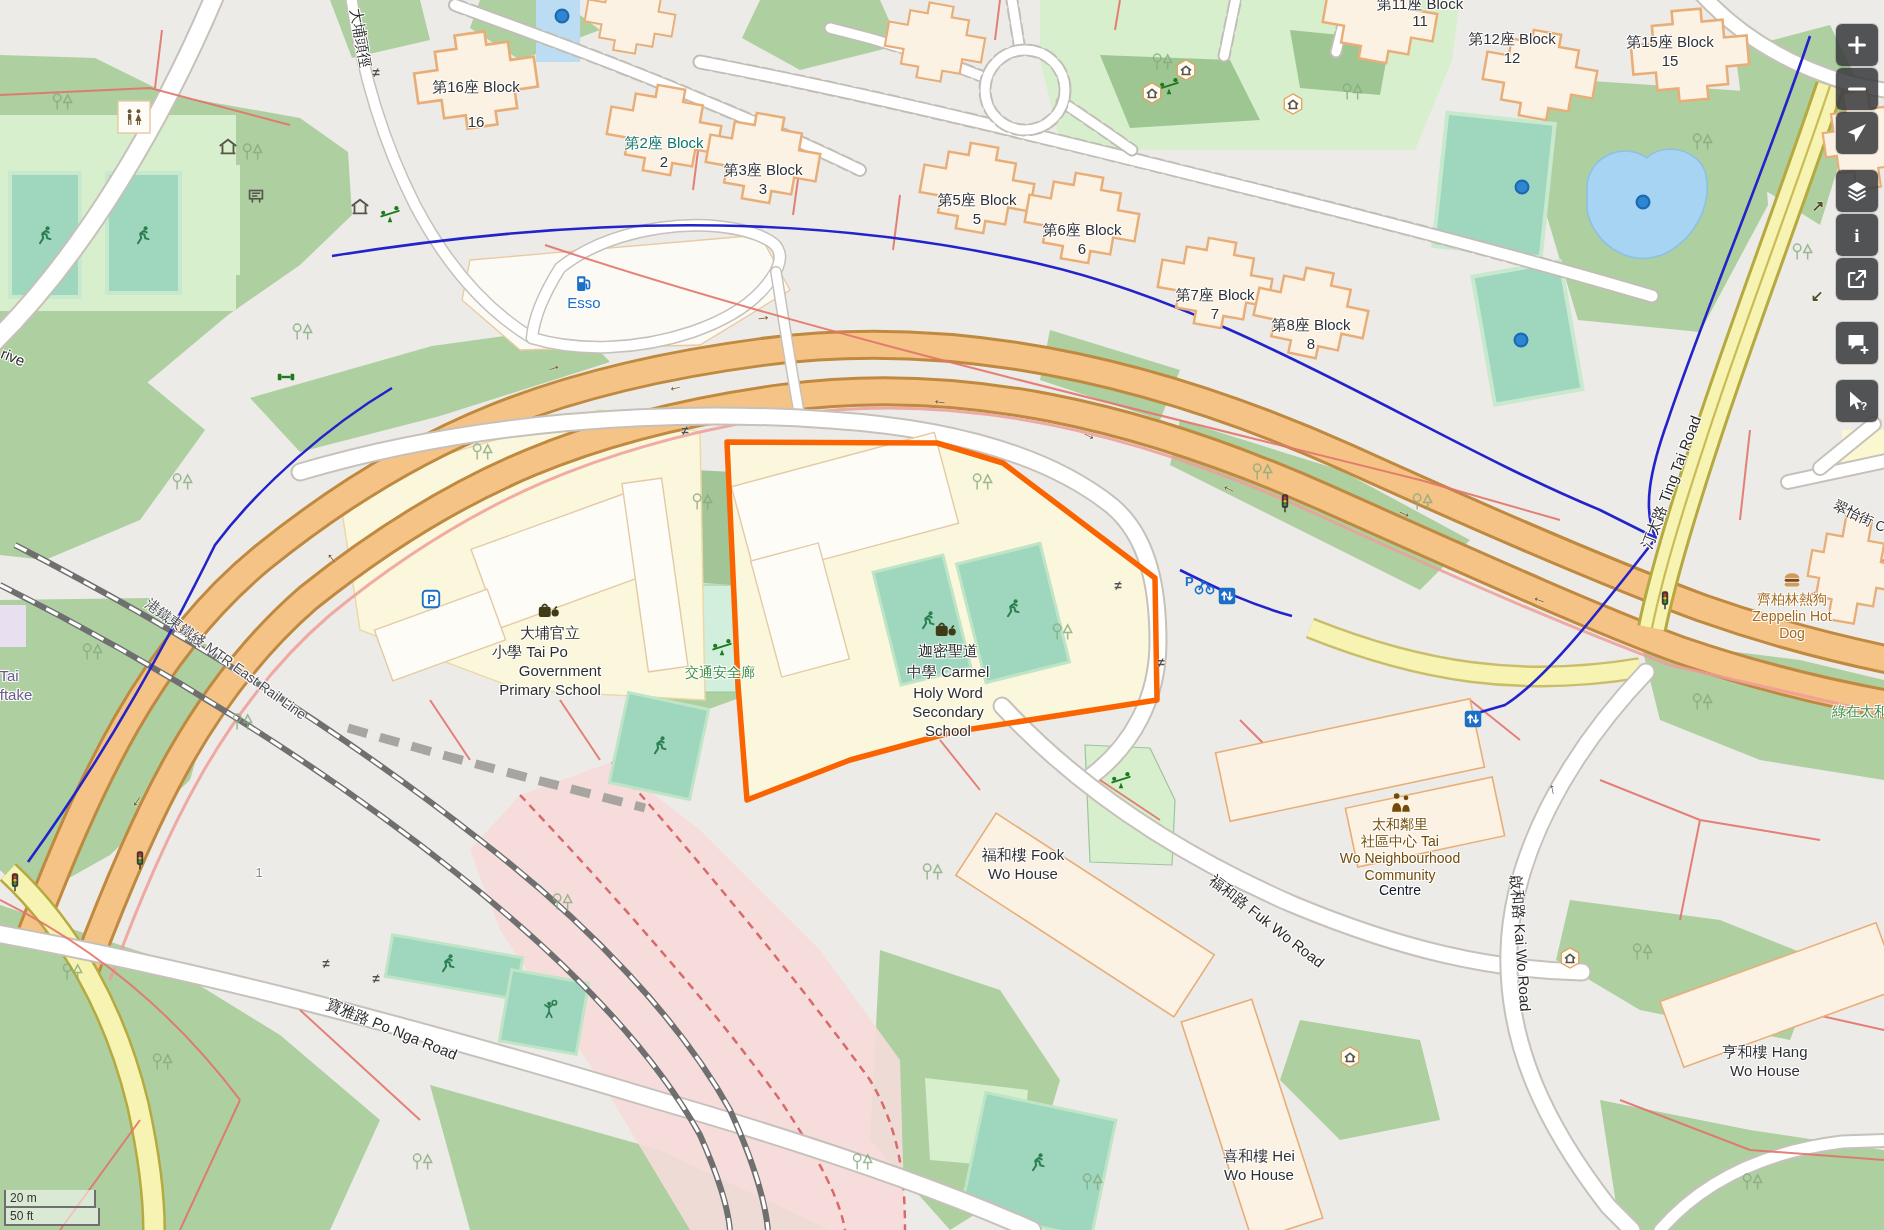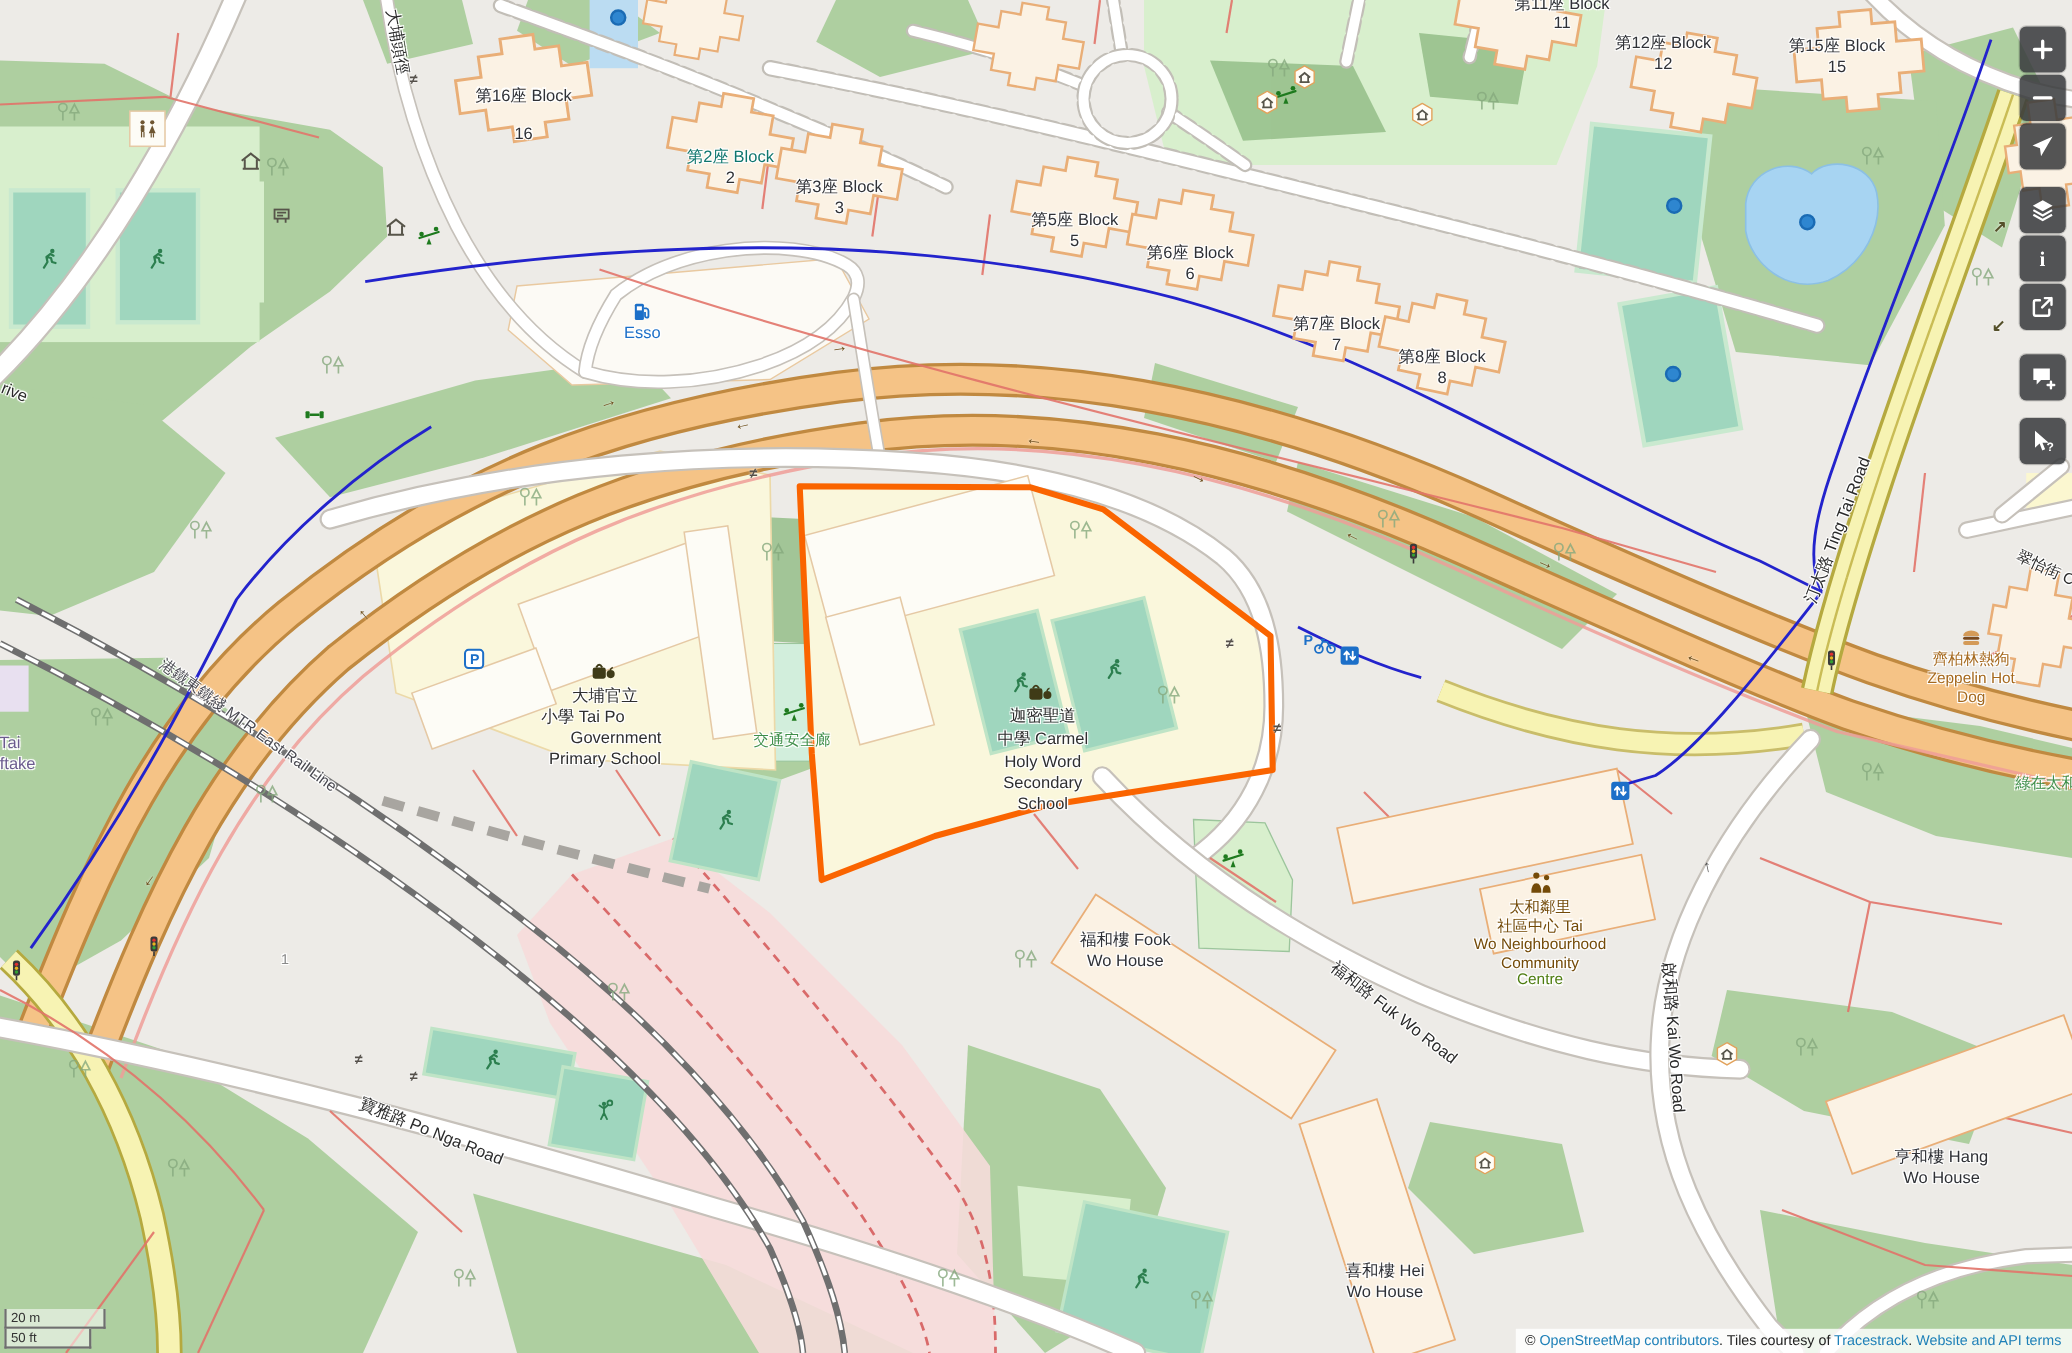--- a/index.html
+++ b/index.html
@@ -18,21 +18,21 @@
   #controls{position:absolute;top:0;right:4px;width:44px;height:100%;}
   .ctrl-btn{position:absolute;left:0;width:42px;height:42px;border-radius:6px;
     background:rgba(56,58,60,0.86);display:flex;align-items:center;justify-content:center;
     cursor:pointer;box-shadow:0 0 0 1px rgba(0,0,0,.15);}
   .ctrl-btn svg{width:24px;height:24px;}
   
   #scalebar{position:absolute;left:4px;bottom:4px;font-size:12px;color:#333;}
   #scalebar .bar{background:rgba(255,255,255,.55);border:2px solid #6f6f6f;border-top:none;
     padding:0 4px;line-height:16px;box-sizing:border-box;}
   #scalebar .metric{width:92px;}
-  #scalebar .imperial{width:79px;border-top:none;}
+  #scalebar .imperial{width:96px;border-top:none;}
   
   #attribution{position:absolute;right:0;bottom:0;background:rgba(255,255,255,.82);
     padding:3px 10px 4px 8px;font-size:13px;color:#222;white-space:nowrap;}
   #attribution a{color:#1E80B8;text-decoration:none;cursor:pointer;}
   .rc{stroke:#C6C1BA;fill:none;}
   .rf{stroke:#FFFFFF;fill:none;}
   .rcd{stroke:#C2BEB7;fill:none;stroke-dasharray:9 7;}
 </style>
 </head>
 <body>
@@ -712,21 +712,21 @@
       <div class="map-label" style="left: 1023px; top: 855px; color: rgb(47, 49, 54); font-size: 15px; transform: translate(-50%, -50%);">福和樓 Fook</div>
       <div class="map-label" style="left: 1023px; top: 874px; color: rgb(47, 49, 54); font-size: 15px; transform: translate(-50%, -50%);">Wo House</div>
       <div class="map-label" style="left: 1259px; top: 1156px; color: rgb(47, 49, 54); font-size: 15px; transform: translate(-50%, -50%);">喜和樓 Hei</div>
       <div class="map-label" style="left: 1259px; top: 1175px; color: rgb(47, 49, 54); font-size: 15px; transform: translate(-50%, -50%);">Wo House</div>
       <div class="map-label" style="left: 1765px; top: 1052px; color: rgb(47, 49, 54); font-size: 15px; transform: translate(-50%, -50%);">亨和樓 Hang</div>
       <div class="map-label" style="left: 1765px; top: 1071px; color: rgb(47, 49, 54); font-size: 15px; transform: translate(-50%, -50%);">Wo House</div>
       <div class="map-label" style="left: 1400px; top: 824px; color: rgb(115, 74, 8); font-size: 14px; transform: translate(-50%, -50%);">太和鄰里</div>
       <div class="map-label" style="left: 1400px; top: 841px; color: rgb(115, 74, 8); font-size: 14px; transform: translate(-50%, -50%);">社區中心 Tai</div>
       <div class="map-label" style="left: 1400px; top: 858px; color: rgb(115, 74, 8); font-size: 14px; transform: translate(-50%, -50%);">Wo Neighbourhood</div>
       <div class="map-label" style="left: 1400px; top: 875px; color: rgb(115, 74, 8); font-size: 14px; transform: translate(-50%, -50%);">Community</div>
-      <div class="map-label" style="left: 1400px; top: 890px; color: #4d7c0f; font-size: 14px; transform: translate(-50%, -50%);">Centre</div>
+      <div class="map-label" style="left: 1400px; top: 890px; color: #0f172a; font-size: 14px; transform: translate(-50%, -50%);">Centre</div>
       <div class="map-label" style="left: 1792px; top: 599px; color: rgb(165, 105, 30); font-size: 14px; transform: translate(-50%, -50%);">齊柏林熱狗</div>
       <div class="map-label" style="left: 1792px; top: 616px; color: rgb(165, 105, 30); font-size: 14px; transform: translate(-50%, -50%);">Zeppelin Hot</div>
       <div class="map-label" style="left: 1792px; top: 633px; color: rgb(165, 105, 30); font-size: 14px; transform: translate(-50%, -50%);">Dog</div>
       <div class="map-label" style="left: 1860px; top: 711px; color: rgb(62, 142, 73); font-size: 14px; transform: translate(-50%, -50%);">綠在太和</div>
       <div class="map-label" style="left: 1671px; top: 482px; color: rgb(42, 42, 42); font-size: 15px; transform: translate(-50%, -50%) rotate(-69deg);">汀太路 Ting Tai Road</div>
       <div class="map-label" style="left: 392px; top: 1029px; color: rgb(42, 42, 42); font-size: 15px; transform: translate(-50%, -50%) rotate(22deg);">寶雅路 Po Nga Road</div>
       <div class="map-label" style="left: 1267px; top: 921px; color: rgb(42, 42, 42); font-size: 15px; transform: translate(-50%, -50%) rotate(38deg);">福和路 Fuk Wo Road</div>
       <div class="map-label" style="left: 1521px; top: 943px; color: rgb(42, 42, 42); font-size: 15px; transform: translate(-50%, -50%) rotate(86deg);">啟和路 Kai Wo Road</div>
       <div class="map-label" style="left: 361px; top: 38px; color: rgb(42, 42, 42); font-size: 15px; transform: translate(-50%, -50%) rotate(80deg);">大埔頭徑</div>
       <div class="map-label" style="left: 226px; top: 659px; color: rgb(74, 74, 82); font-size: 14px; transform: translate(-50%, -50%) rotate(36deg);">港鐵東鐵綫 MTR East Rail Line</div>
@@ -778,17 +778,14 @@
           <use href="#ic-query"></use>
         </svg>
       </div>
     </div>
 
 <div id="scalebar">
   <div class="bar metric">20 m</div>
   <div class="bar imperial">50 ft</div>
 </div>
 
-<div id="attribution">
-  <span>© </span><a>OpenStreetMap contributors</a><span>. Tiles courtesy of </span><a>Tracestrack</a><span>. </span><a>Website and API terms</a>
+
 </div>
 
-</div>
-
 </body></html>

